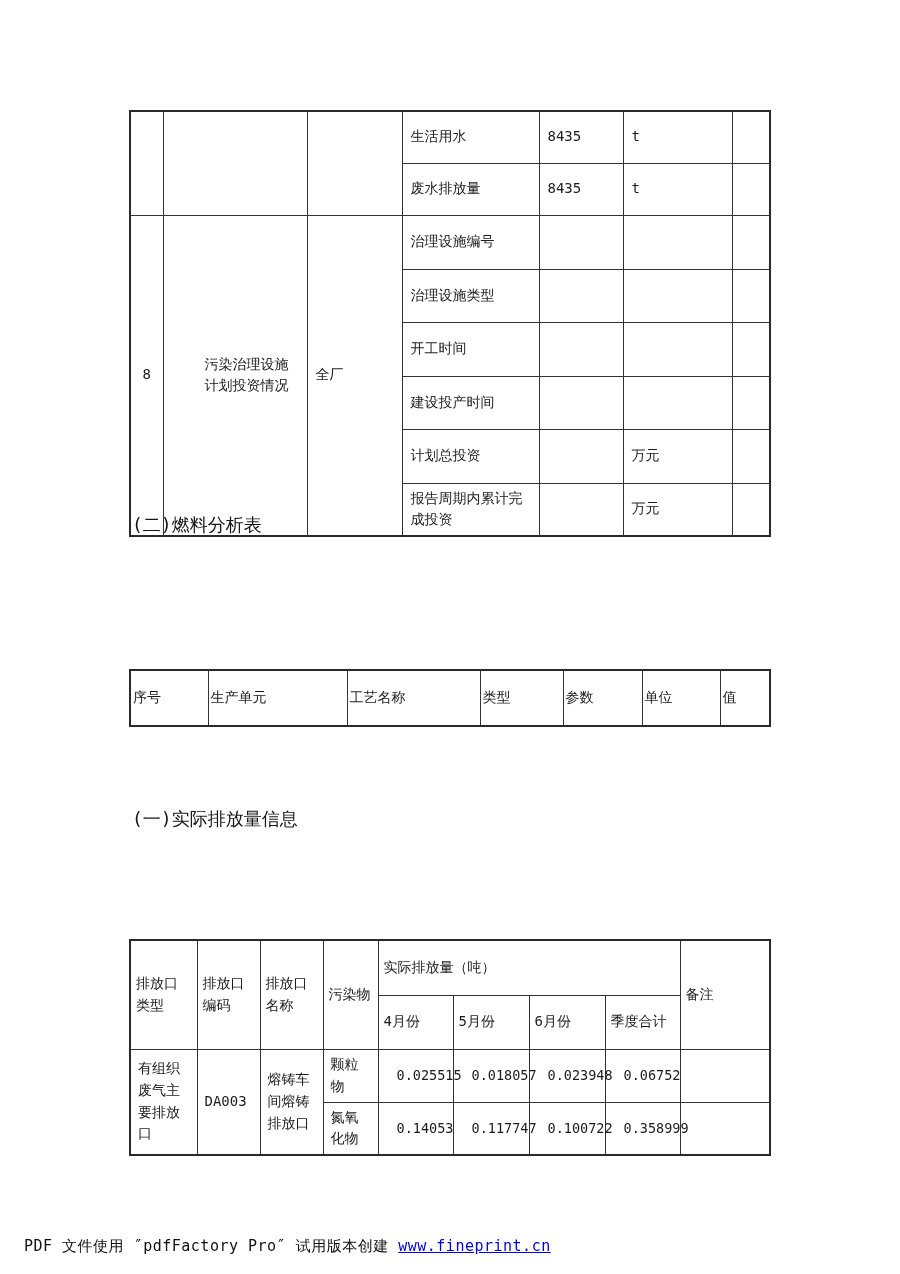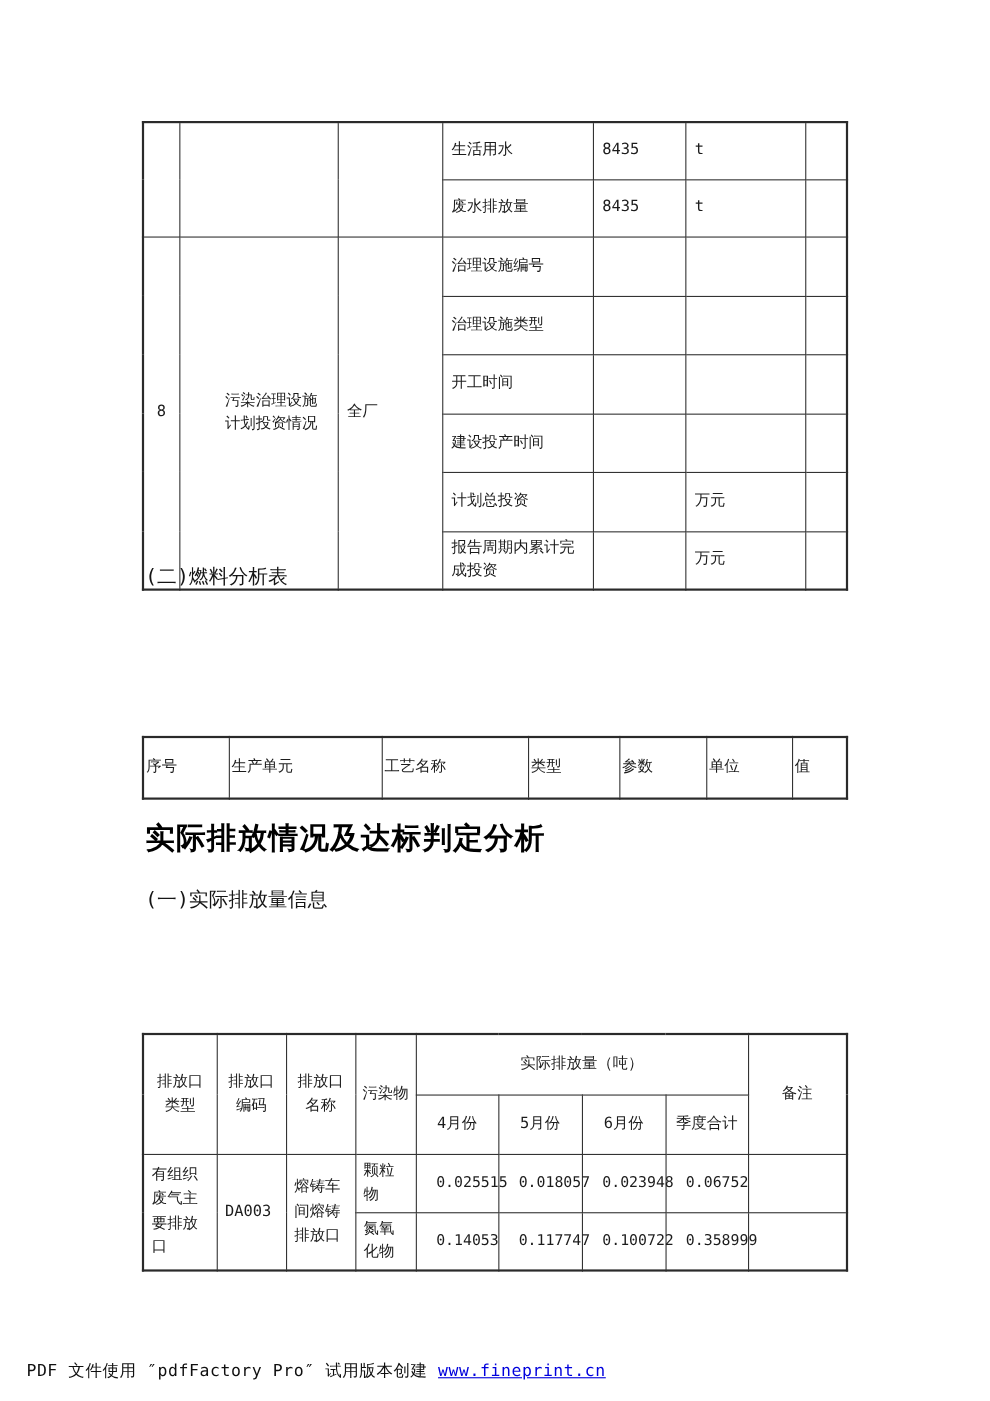--- a/index.html
+++ b/index.html
@@ -28,21 +28,21 @@
     word-break:break-all;
     color:#1c1c1c;
   }
   #facility-table{top:110px;}
   #facility-table td.seq{text-align:center;padding:4px 2px;}
   #facility-table td.cat{padding-right:14px;padding-left:41px;}
   #fuel-table{top:669px;}
   #fuel-table td{padding:4px 2px;}
   #emission-table{top:939px;}
   #emission-table td{padding:4px 7px;}
-  #emission-table td.hd{text-align:center;padding:4px 5px;}
+  #emission-table td.hd{text-align:left;padding:4px 5px;}
   #emission-table td.num{white-space:nowrap;font-size:13.5px;padding:4px 2px 4px 18px;}
   .sec-heading{
     position:absolute;left:132px;
     font-size:18px;line-height:24px;color:#151515;
   }
   .caption{
     position:absolute;left:130px;width:640px;
     text-align:center;font-size:15px;color:#151515;letter-spacing:0.5px;
   }
   .caption b{font-size:15.5px;margin-left:6px;}
@@ -150,21 +150,20 @@
       <td>生产单元</td>
       <td>工艺名称</td>
       <td>类型</td>
       <td>参数</td>
       <td>单位</td>
       <td>值</td>
     </tr>
   </tbody>
     </table>
 
-  <div class="main-heading">实际排放情况及达标判定分析</div>
 
   <div class="sec-heading" style="top:807px">(一)实际排放量信息</div>
 
 
   <table class="doc" id="emission-table">
     <colgroup>
       <col style="width:67px">
         <col style="width:63px">
         <col style="width:63px">
       <col style="width:55px">

